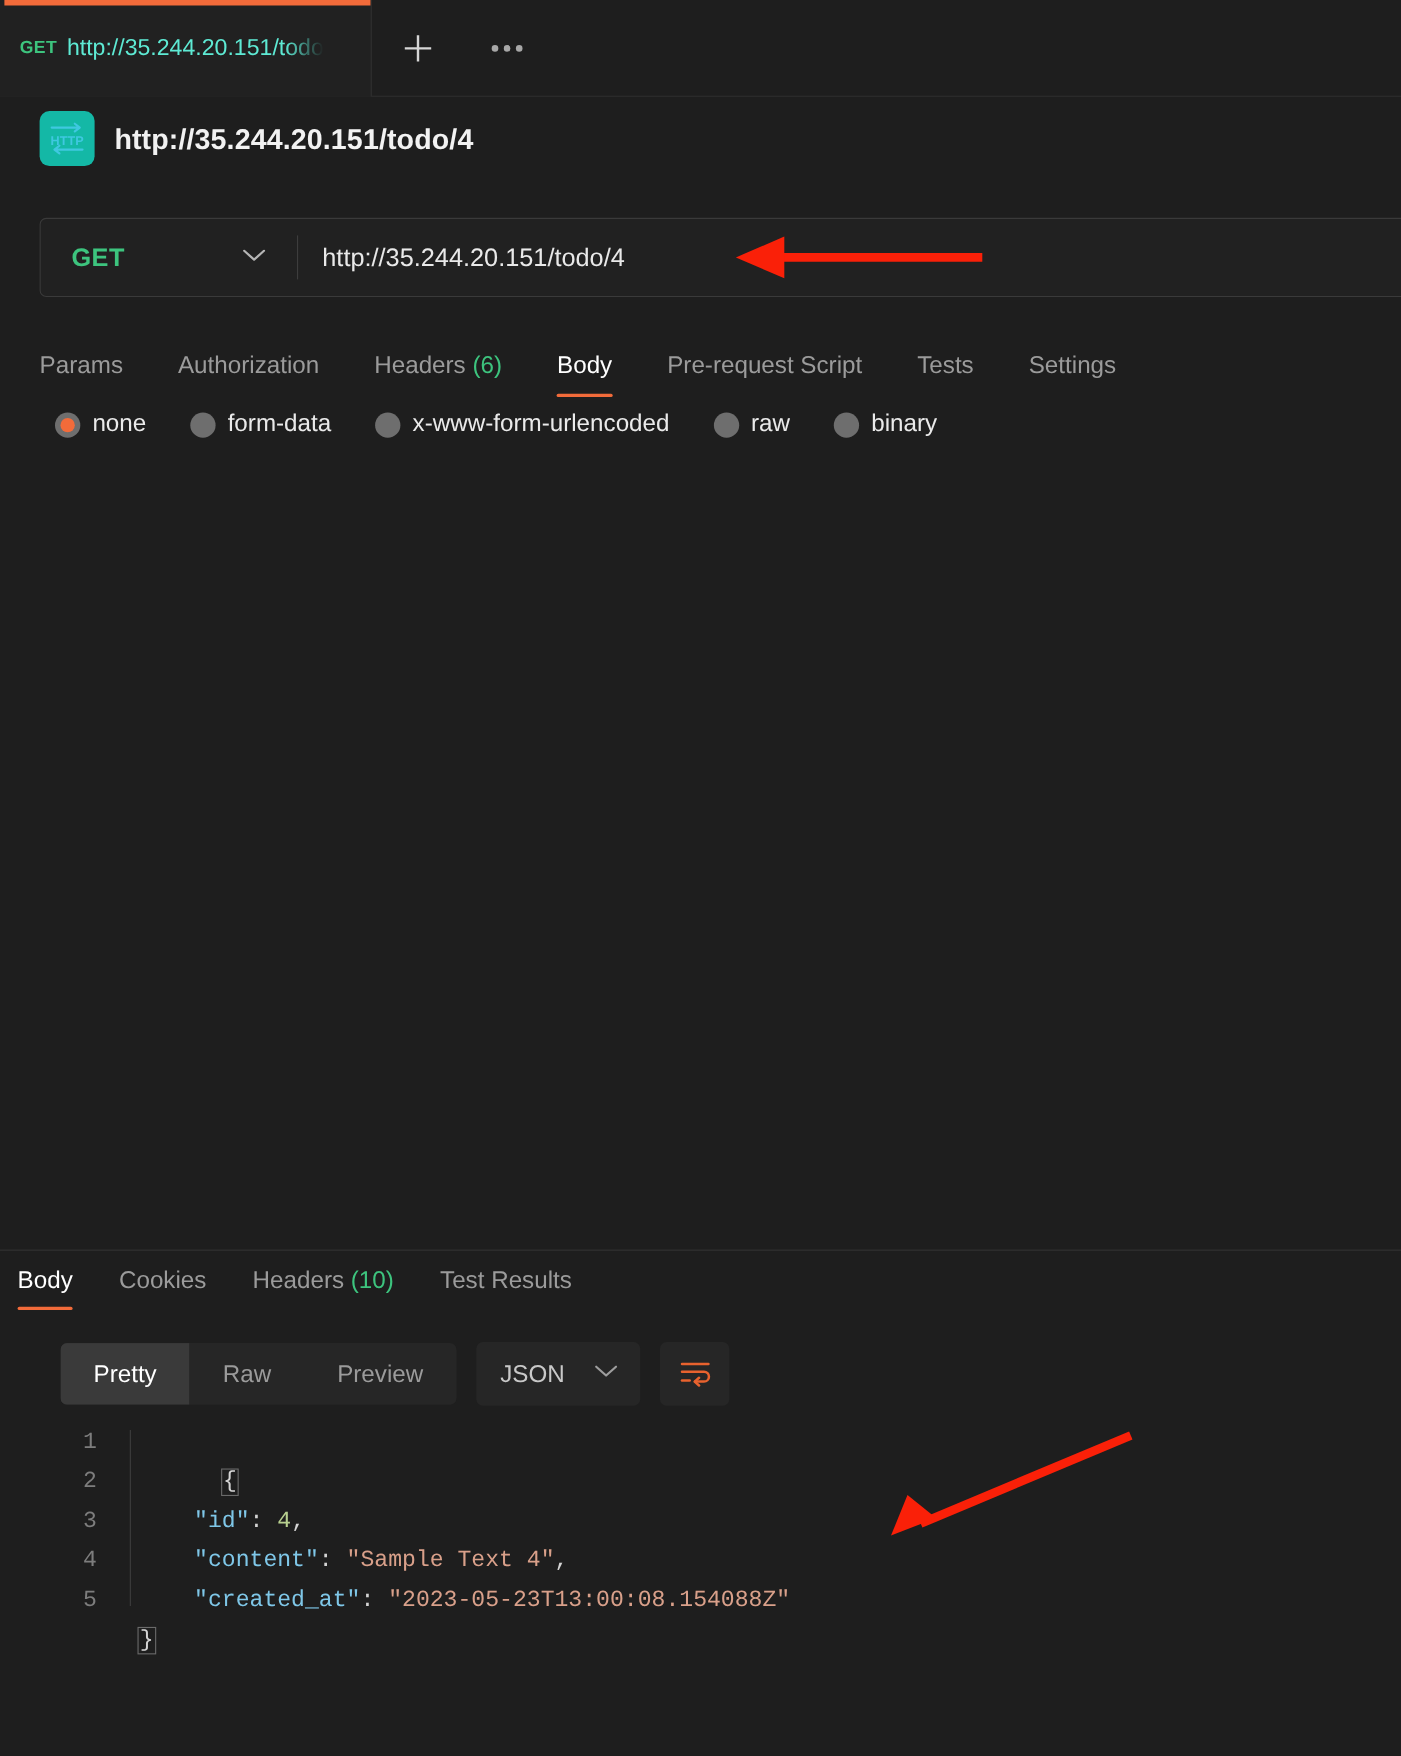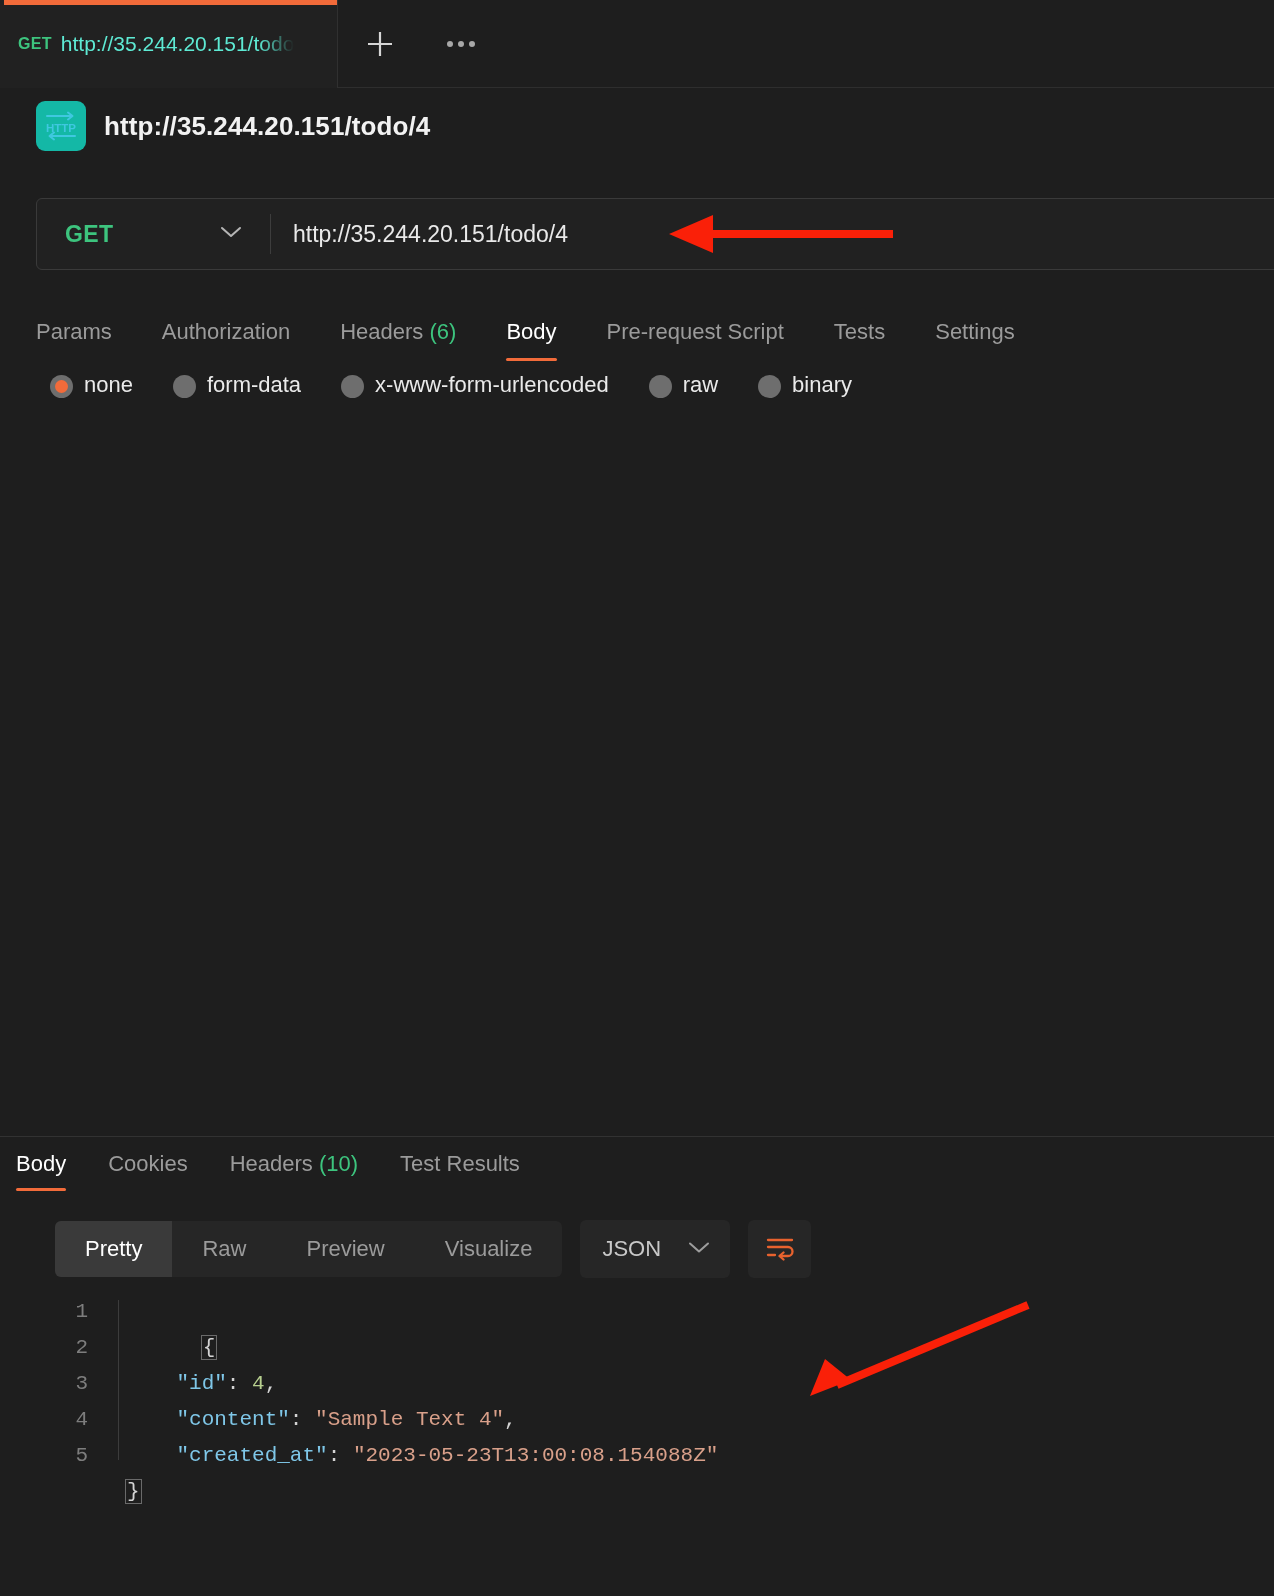--- a/index.html
+++ b/index.html
@@ -365,23 +365,20 @@
     <div class="segmented">
       <div class="seg active">
         <span>Pretty</span>
       </div>
       <div class="seg">
         <span>Raw</span>
       </div>
       <div class="seg">
         <span>Preview</span>
       </div>
-      <div class="seg">
-        <span>Visualize</span>
-      </div>
     </div>
 
     <div class="fmt-select">
       <span class="f-label">JSON</span>
       <span>
         <svg width="24" height="15" viewBox="0 0 24 15">
           <path d="M3 3.5 L12 11.5 L21 3.5" stroke="#9d9d9d" stroke-width="2" fill="none" stroke-linecap="round" stroke-linejoin="round"></path>
         </svg>
       </span>
     </div>

